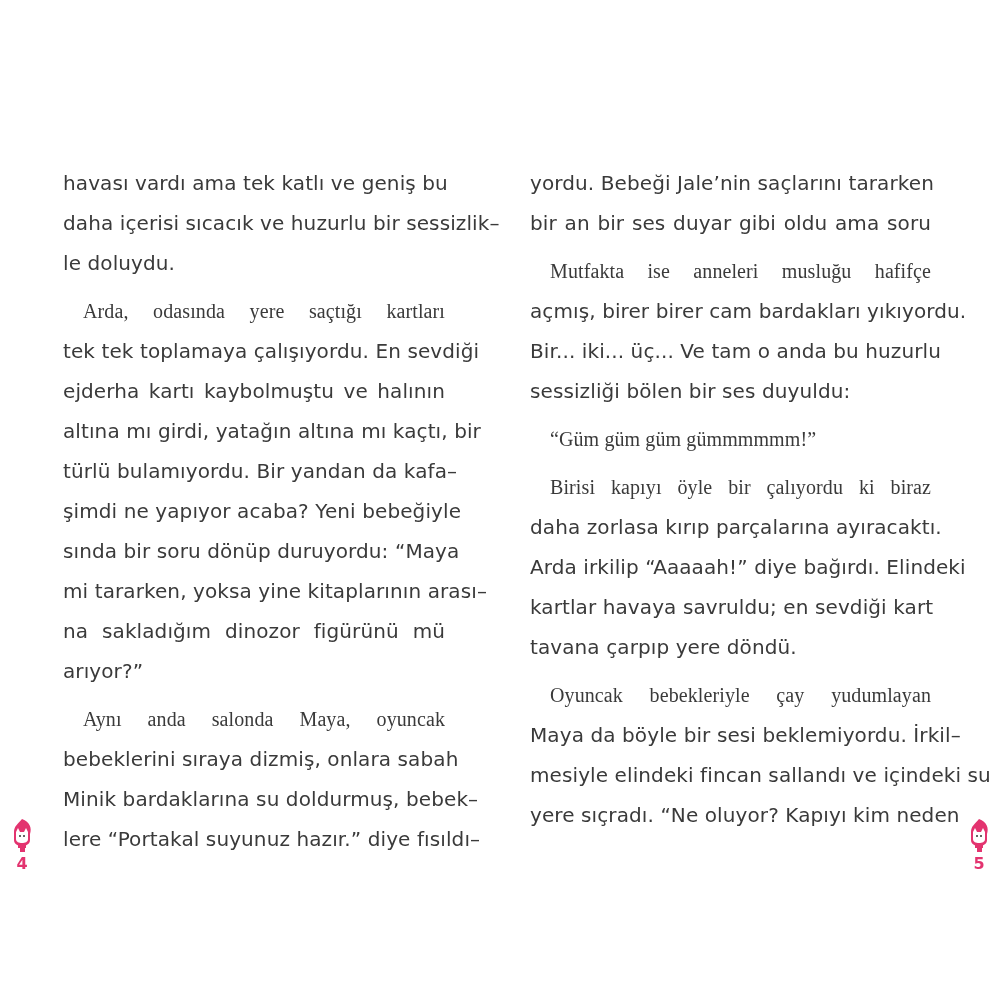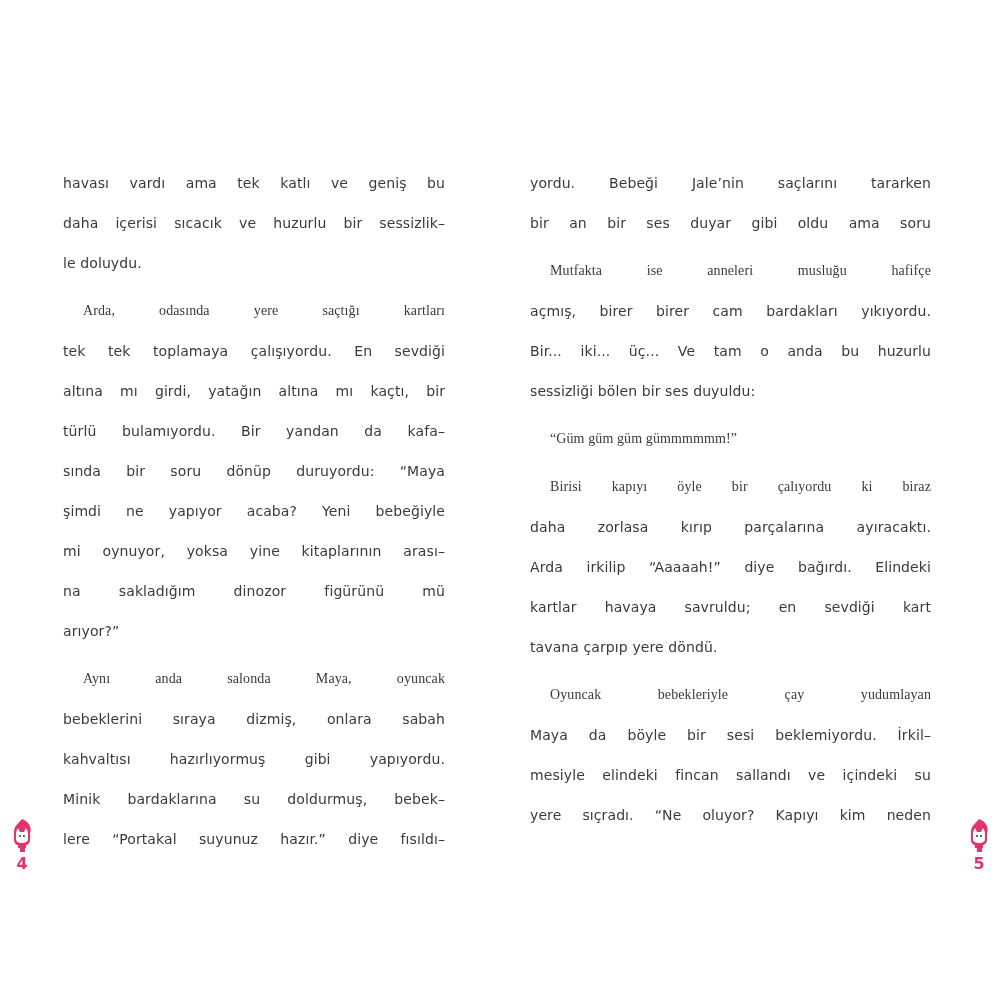--- a/index.html
+++ b/index.html
@@ -8,21 +8,21 @@
       position: relative; overflow: hidden;
       font-family: "DejaVu Sans", sans-serif;
       color: #3a3a3a;
     }
     .page {
       position: absolute; top: 163px; width: 382px;
     }
     .page.left { left: 63px; }
     .page.right { left: 530px; width: 401px; }
     .line {
-      font-size: 14px; line-height: 40px; height: 40px;
+      font-size: 20px; line-height: 40px; height: 40px;
       white-space: nowrap; letter-spacing: 0.1px;
     }
     .line.just { text-align: justify; text-align-last: justify; }
     .line.indent { padding-left: 20px; font-family: Liberation Serif, serif; }
     .gap { height: 8px; }
     .folio {
       position: absolute; top: 818px; width: 30px; text-align: center;
     }
     .folio.left { left: 7px; }
     .folio.right { left: 964px; }
@@ -35,31 +35,31 @@
 </head>
 <body>
 
 <div class="page left" id="left-page">
     <div class="line just">havası vardı ama tek katlı ve geniş bu</div>
     <div class="line just">daha içerisi sıcacık ve huzurlu bir sessizlik–</div>
     <div class="line">le doluydu.</div>
     <div class="gap"></div>
     <div class="line just indent">Arda, odasında yere saçtığı kartları</div>
     <div class="line just">tek tek toplamaya çalışıyordu. En sevdiği</div>
+    <div class="line just">ejderha kartı kaybolmuştu ve halının</div>
     <div class="line just">altına mı girdi, yatağın altına mı kaçtı, bir</div>
     <div class="line just">türlü bulamıyordu. Bir yandan da kafa–</div>
+    <div class="line just">şimdi ne yapıyor acaba? Yeni bebeğiyle</div>
     <div class="line just">sında bir soru dönüp duruyordu: “Maya</div>
-    <div class="line just">şimdi ne yapıyor acaba? Yeni bebeğiyle</div>
-    <div class="line just">mi oynuyor, yoksa yine kitaplarının arası–</div>
+    <div class="line just">mi tararken, yoksa yine kitaplarının arası–</div>
     <div class="line just">na sakladığım dinozor figürünü mü</div>
     <div class="line">arıyor?”</div>
     <div class="gap"></div>
     <div class="line just indent">Aynı anda salonda Maya, oyuncak</div>
     <div class="line just">bebeklerini sıraya dizmiş, onlara sabah</div>
-    <div class="line just">kahvaltısı hazırlıyormuş gibi yapıyordu.</div>
     <div class="line just">Minik bardaklarına su doldurmuş, bebek–</div>
     <div class="line just">lere “Portakal suyunuz hazır.” diye fısıldı–</div>
   </div>
 <div class="page right" id="right-page">
     <div class="line just">yordu. Bebeği Jale’nin saçlarını tararken</div>
     <div class="line just">bir an bir ses duyar gibi oldu ama soru</div>
     <div class="gap"></div>
     <div class="line just indent">Mutfakta ise anneleri musluğu hafifçe</div>
     <div class="line just">açmış, birer birer cam bardakları yıkıyordu.</div>
     <div class="line just">Bir... iki... üç... Ve tam o anda bu huzurlu</div>

